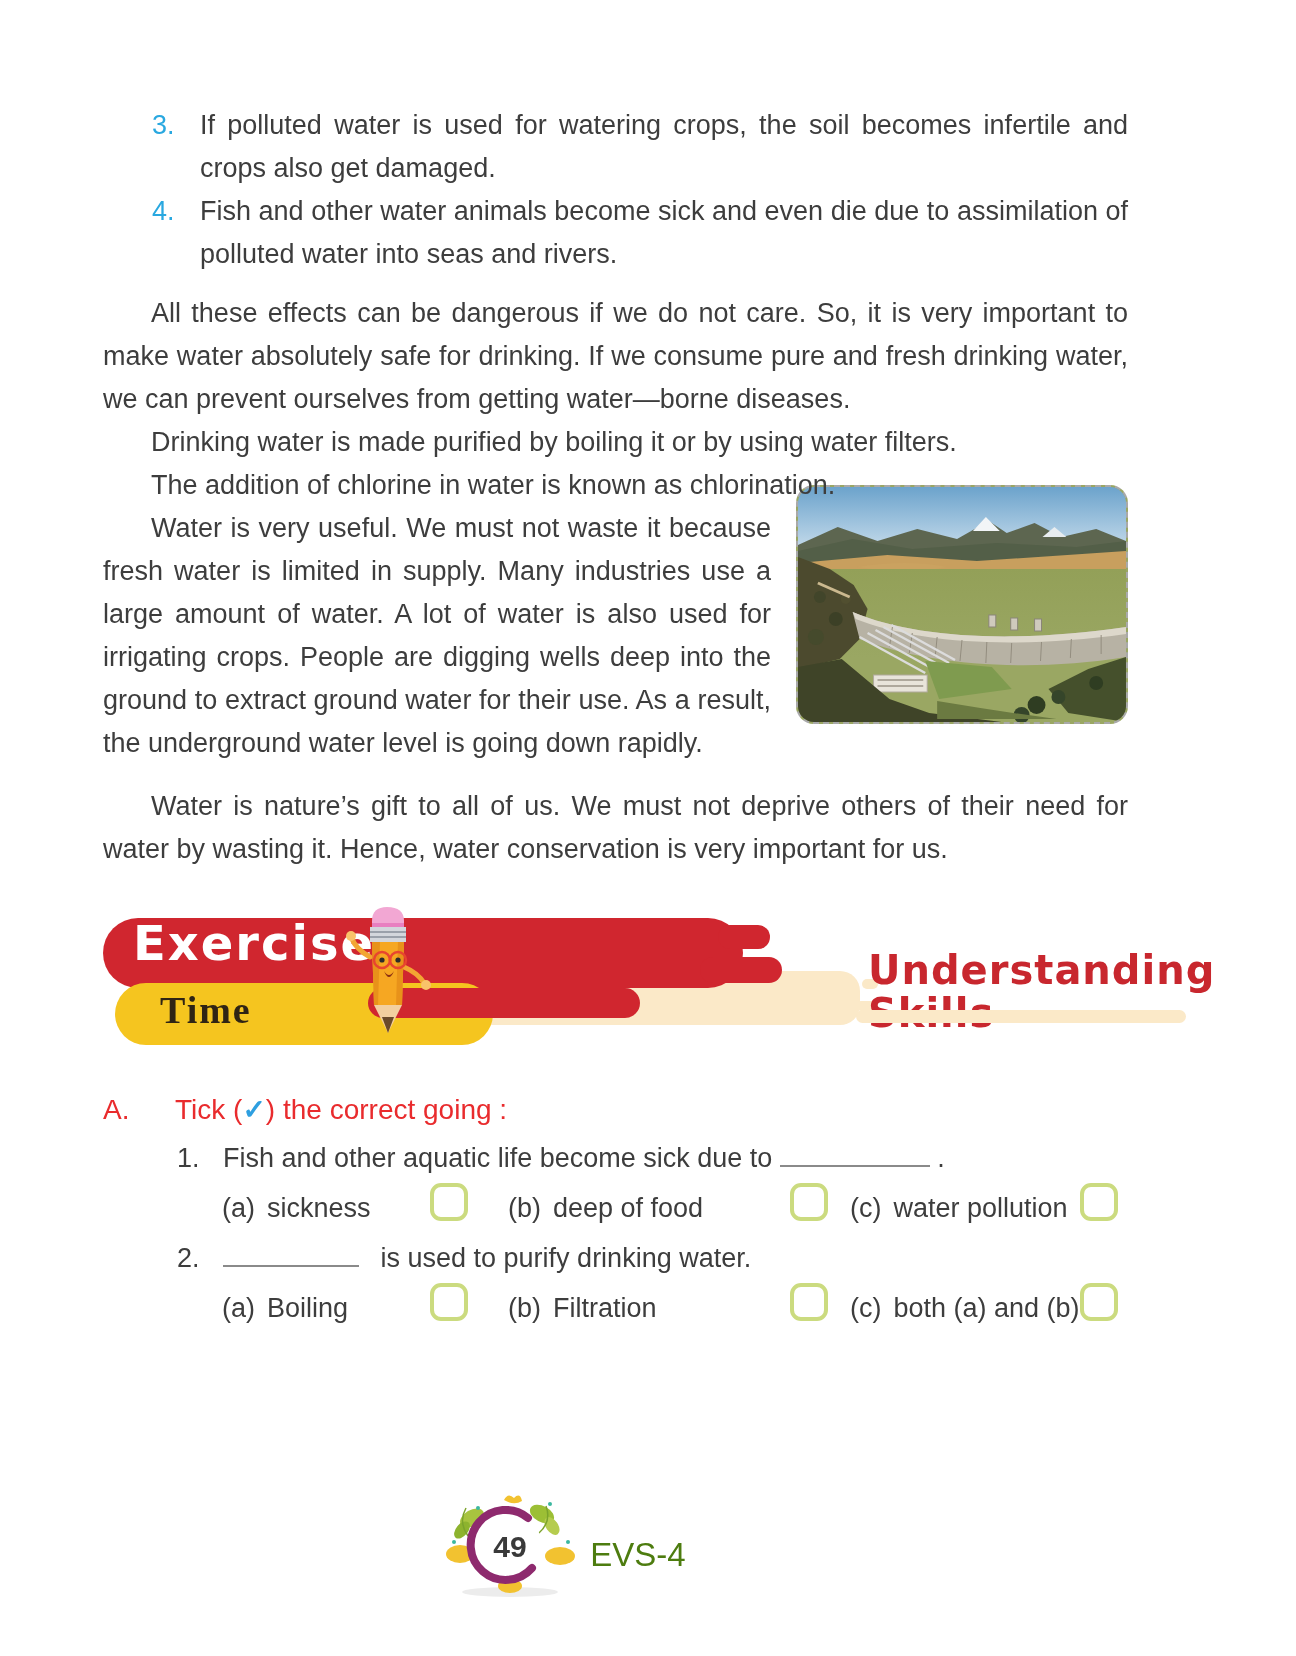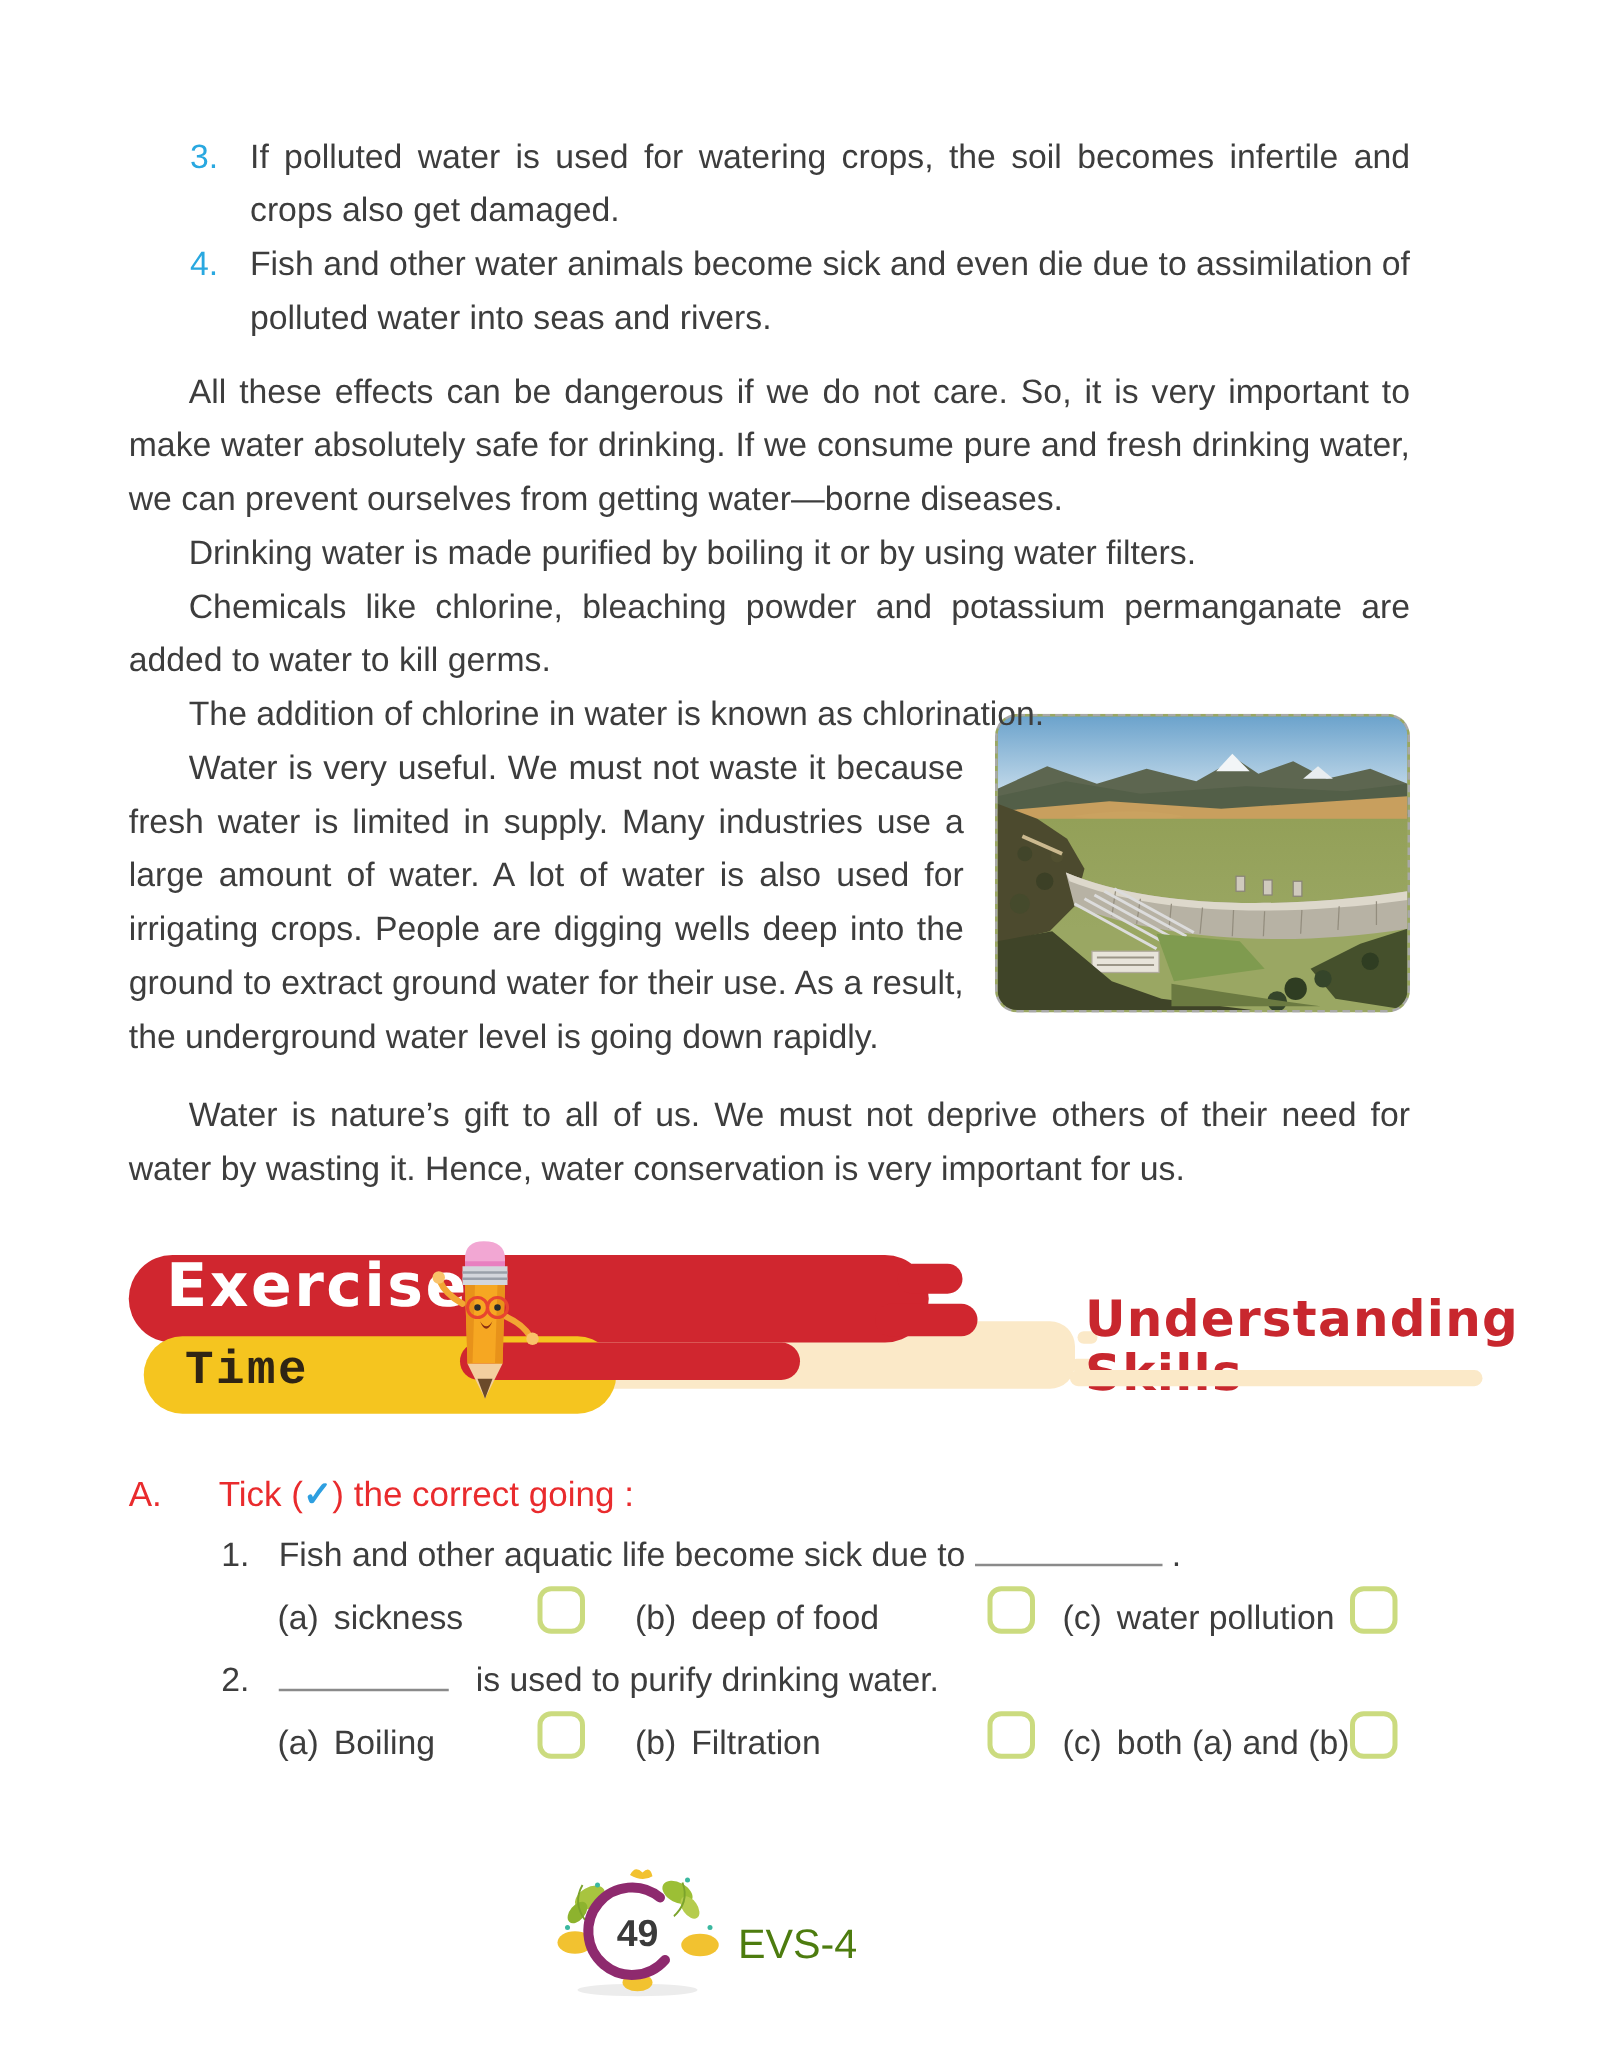--- a/index.html
+++ b/index.html
@@ -34,22 +34,22 @@
   .cream-dash2{position:absolute;left:856px;top:88px;width:22px;height:10px;background:#fbe9c8;border-radius:5px;}
   .red-blob{position:absolute;left:103px;top:5px;width:640px;height:70px;background:#d0262f;border-radius:36px;}
   .red-stub1{position:absolute;left:718px;top:12px;width:52px;height:24px;background:#d0262f;border-radius:12px;}
   .red-stub2{position:absolute;left:700px;top:44px;width:82px;height:26px;background:#d0262f;border-radius:13px;}
   .exercise-txt{
     position:absolute;left:133px;top:9px;width:480px;color:#ffffff;
     font-family:"DejaVu Sans",sans-serif;font-weight:800;font-size:48px;letter-spacing:2px;
   }
   .yellow-blob{position:absolute;left:115px;top:70px;width:378px;height:62px;background:#f5c51f;border-radius:31px;}
   .time-txt{
-    position:absolute;left:148px;top:76px;color:#2f2414;
-    font-family:Liberation Mono, monospace;font-weight:800;font-size:38px;letter-spacing:2px;
+    position:absolute;left:160px;top:76px;color:#2f2414;
+    font-family:Liberation Serif, serif;font-weight:800;font-size:38px;letter-spacing:2px;
   }
   .red-pill{position:absolute;left:368px;top:75px;width:272px;height:30px;background:#d0262f;border-radius:15px;}
   .pencil{position:absolute;left:340px;top:-8px;width:98px;height:132px;}
   .skills-txt{
     position:absolute;left:868px;top:36px;color:#c8272e;
     font-family:"DejaVu Sans",sans-serif;font-weight:800;font-size:40px;letter-spacing:1px;
   }
   .skills-underline{position:absolute;left:856px;top:97px;width:330px;height:13px;background:#fbe9c8;border-radius:7px;}
   
   .sec-a{display:flex;color:#e92b2d;font-size:28px;line-height:42px;margin:0 0 6px 0;}
@@ -84,21 +84,20 @@
       <span class="itxt">If polluted water is used for watering crops, the soil becomes infertile and crops also get damaged.</span>
     </div>
     <div class="num-item">
       <span class="num">4.</span>
       <span class="itxt">Fish and other water animals become sick and even die due to assimilation of polluted water into seas and rivers.</span>
     </div>
   </div>
 
   <p class="body-para">All these effects can be dangerous if we do not care. So, it is very important to make water absolutely safe for drinking. If we consume pure and fresh drinking water, we can prevent ourselves from getting water—borne diseases.</p>
   <p class="body-para">Drinking water is made purified by boiling it or by using water filters.</p>
-  <p class="body-para">Chemicals like chlorine, bleaching powder and potassium permanganate are added to water to kill germs.</p>
   <p class="body-para">The addition of chlorine in water is known as chlorination.</p>
 
 
   <div class="figure-wrap">
     <svg viewBox="0 0 330 235" preserveAspectRatio="none">
       <defs>
         <linearGradient id="sky" x1="0" y1="0" x2="0" y2="1">
           <stop offset="0" stop-color="#6ca3cc"></stop>
             <stop offset="1" stop-color="#dbe9f2"></stop>
         </linearGradient>

